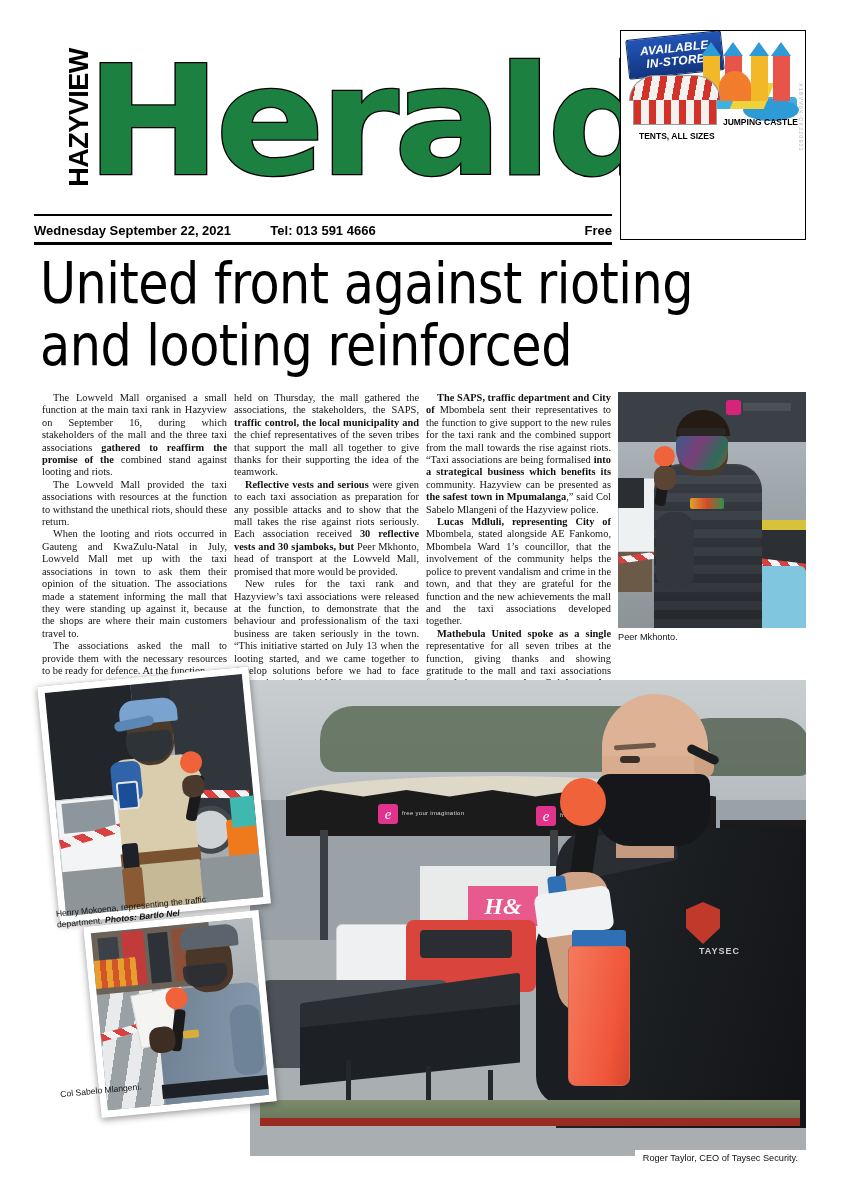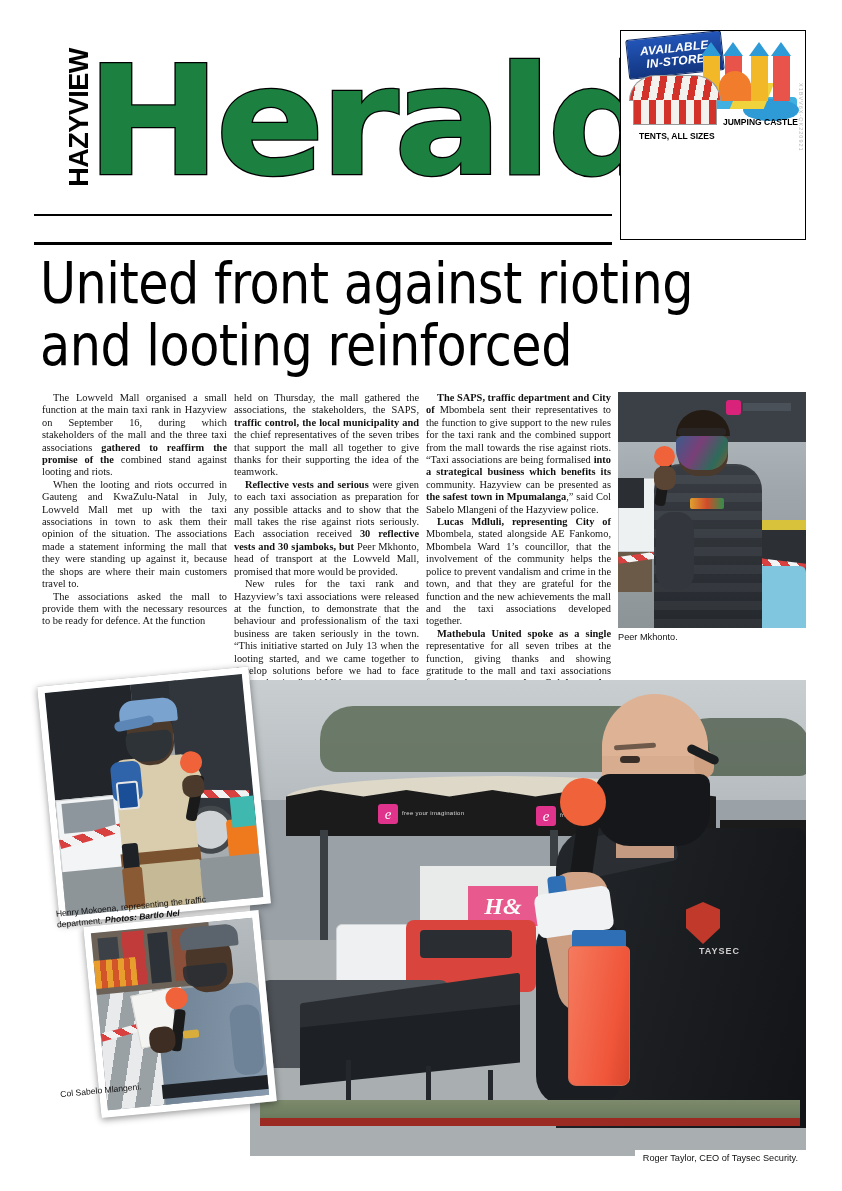--- a/index.html
+++ b/index.html
@@ -337,20 +337,25 @@
 </style>
 </head>
 <body>
 
 <div class="page">
 
   <div class="masthead">
     <div class="mast-vertical">HAZYVIEW</div>
     <div class="mast-word">Herald</div>
     <div class="mast-rule-line"></div>
+    <div class="mast-bar">
+      <span>Wednesday September 22, 2021</span>
+      <span class="tel">Tel: 013 591 4666</span>
+      <span>Free</span>
+    </div>
     <div class="mast-underline"></div>
   </div>
 
   <div class="ad-box">
     <div class="ad-body">
       <div class="ad-flag">
         <span>AVAILABLE</span>
         <span>IN-STORE</span>
       </div>
       <div class="castle">
@@ -371,20 +376,23 @@
       <div class="ad-cap-tent">TENTS, ALL SIZES</div>
     </div>
     <div class="ad-code">X1BVV6X-QK220921</div>
   </div>
 
   <h1 class="headline">United front against rioting and looting reinforced</h1>
 
   <div class="col" id="col1">
     <p>
       The Lowveld Mall organised a small function at the main taxi rank in Hazyview on September 16, during which stakeholders of the mall and the three taxi associations <b>gathered to reaffirm the promise of the</b> combined stand against looting and riots.
+    </p>
+    <p>
+      The Lowveld Mall provided the taxi associations with resources at the function to withstand the unethical riots, should these return.
     </p>
     <p>
       When the looting and riots occurred in Gauteng and KwaZulu-Natal in July, Lowveld Mall met up with the taxi associations in town to ask them their opinion of the situation. The associations made a statement informing the mall that they were standing up against it, because the shops are where their main customers travel to.
     </p>
     <p>
       The associations asked the mall to provide them with the necessary resources to be ready for defence. At the function
     </p>
   </div>
 
   <div class="col" id="col2">

